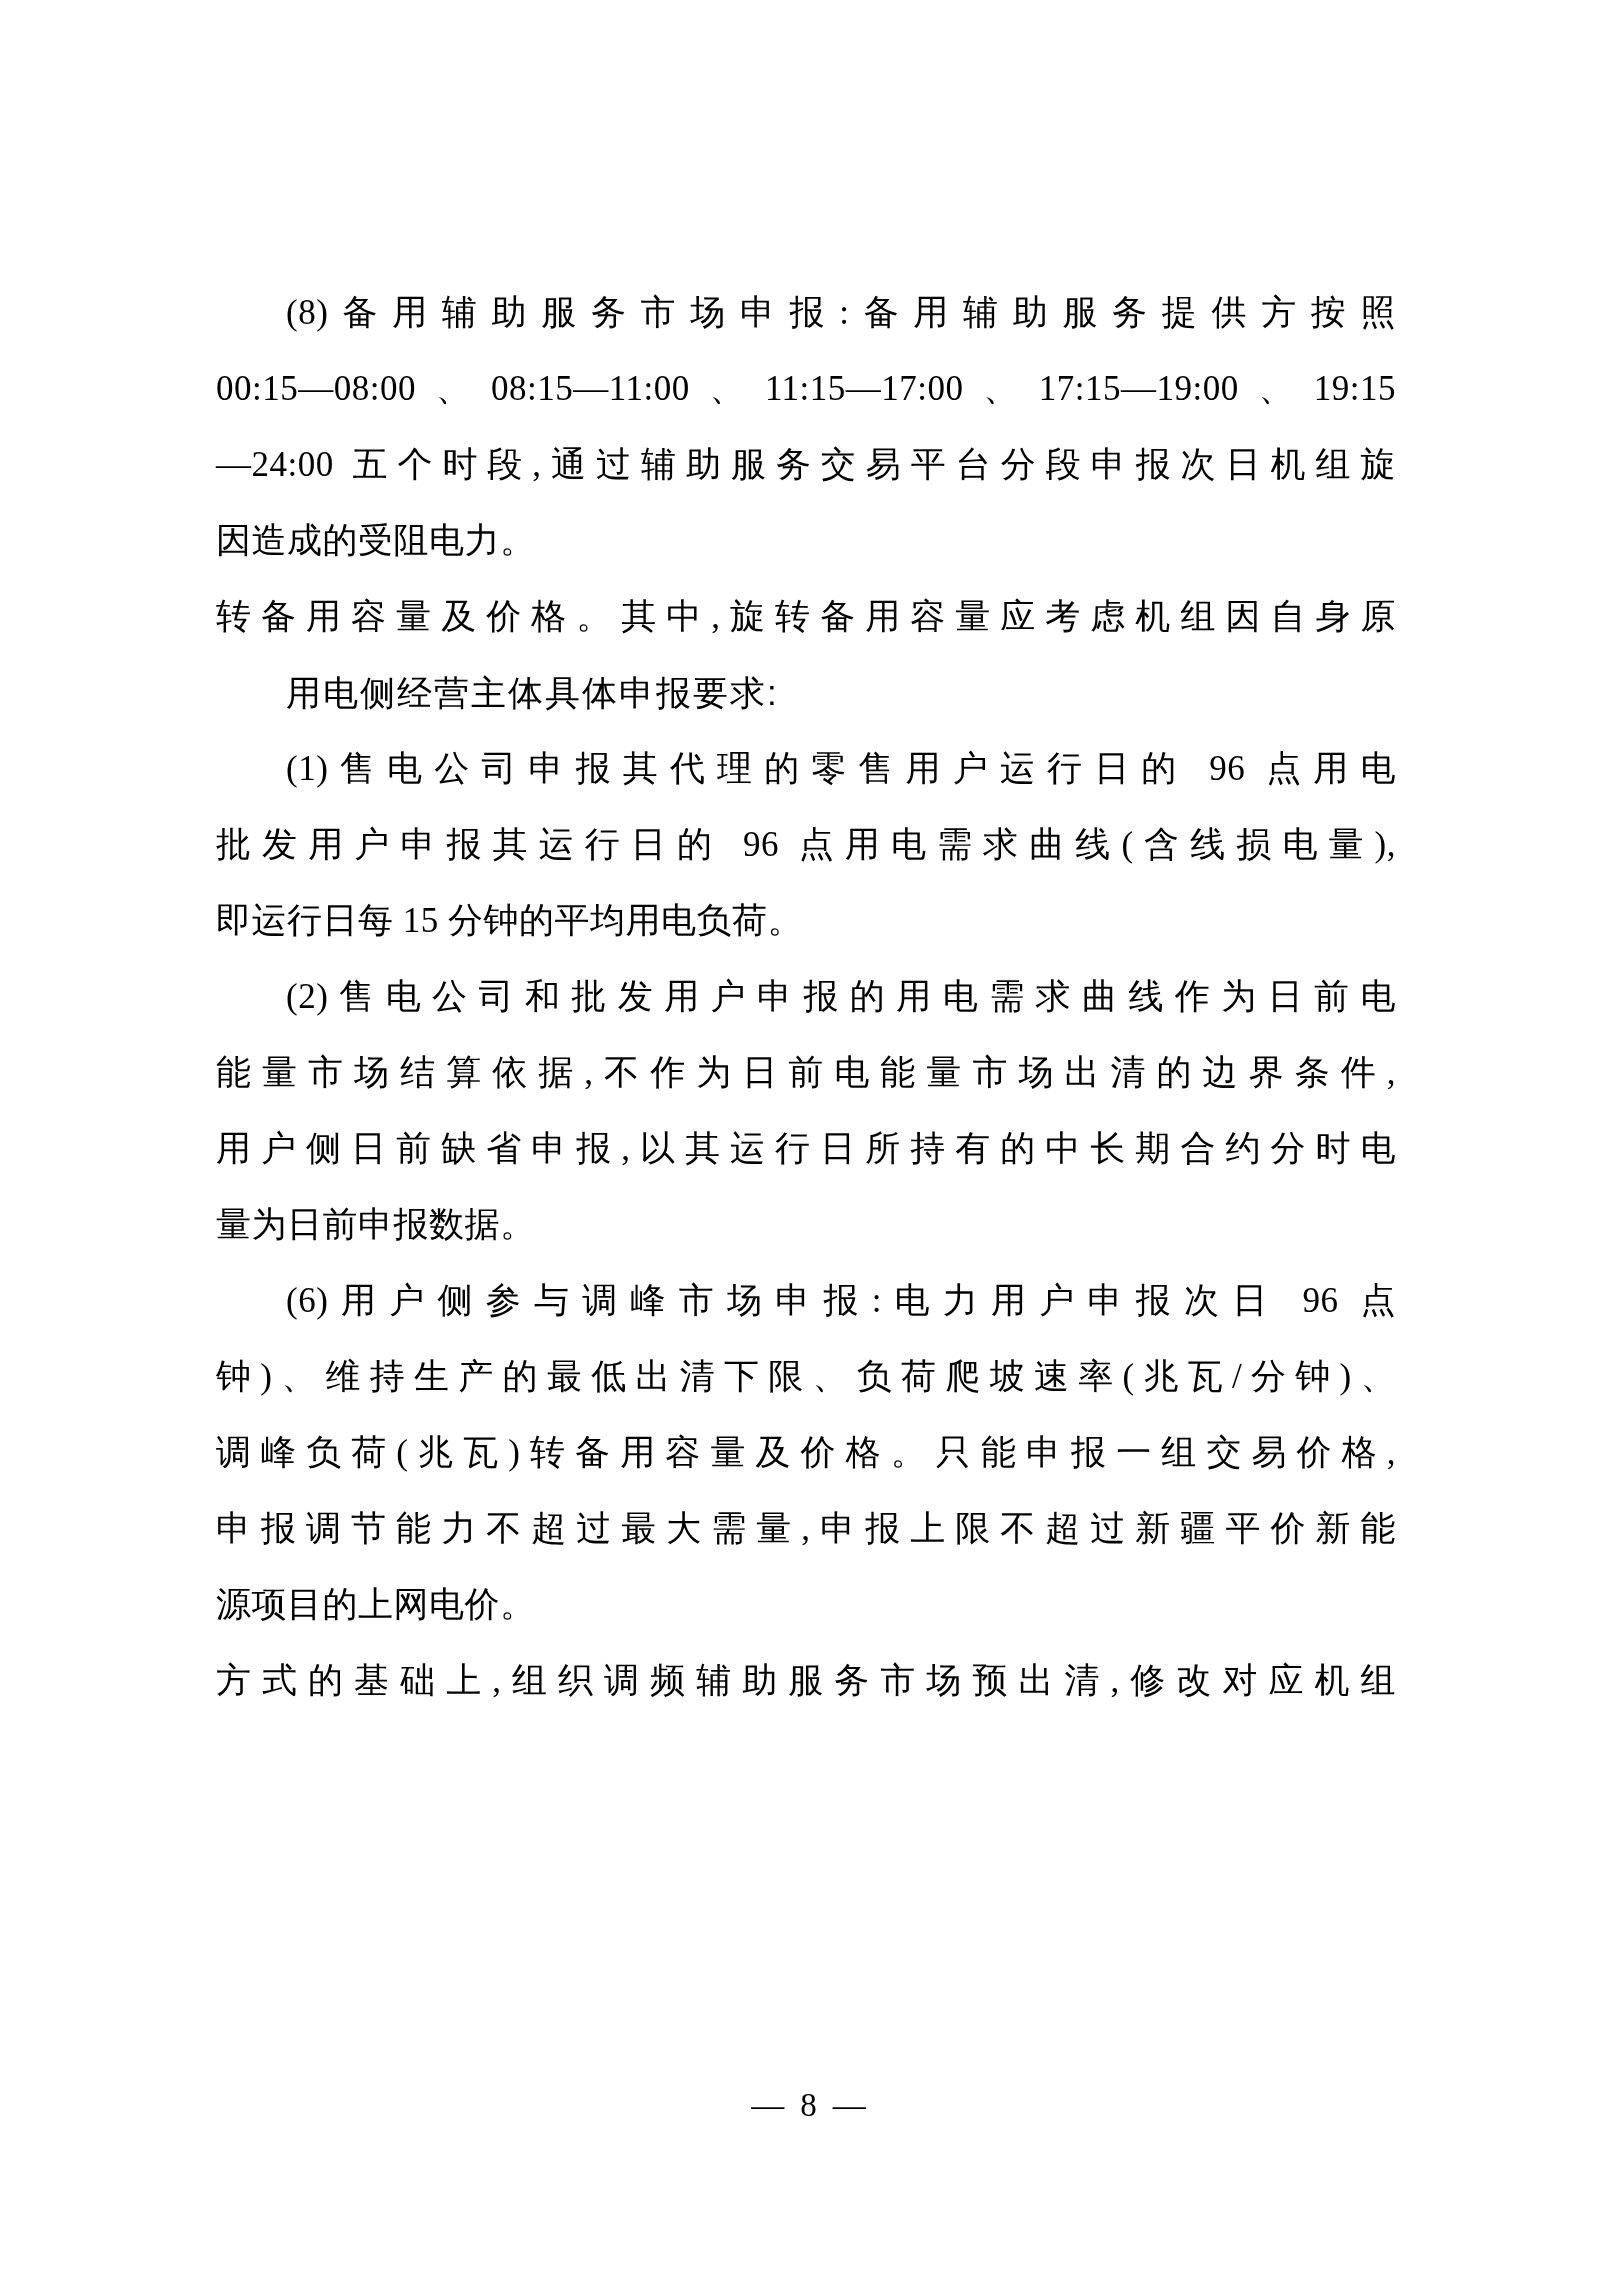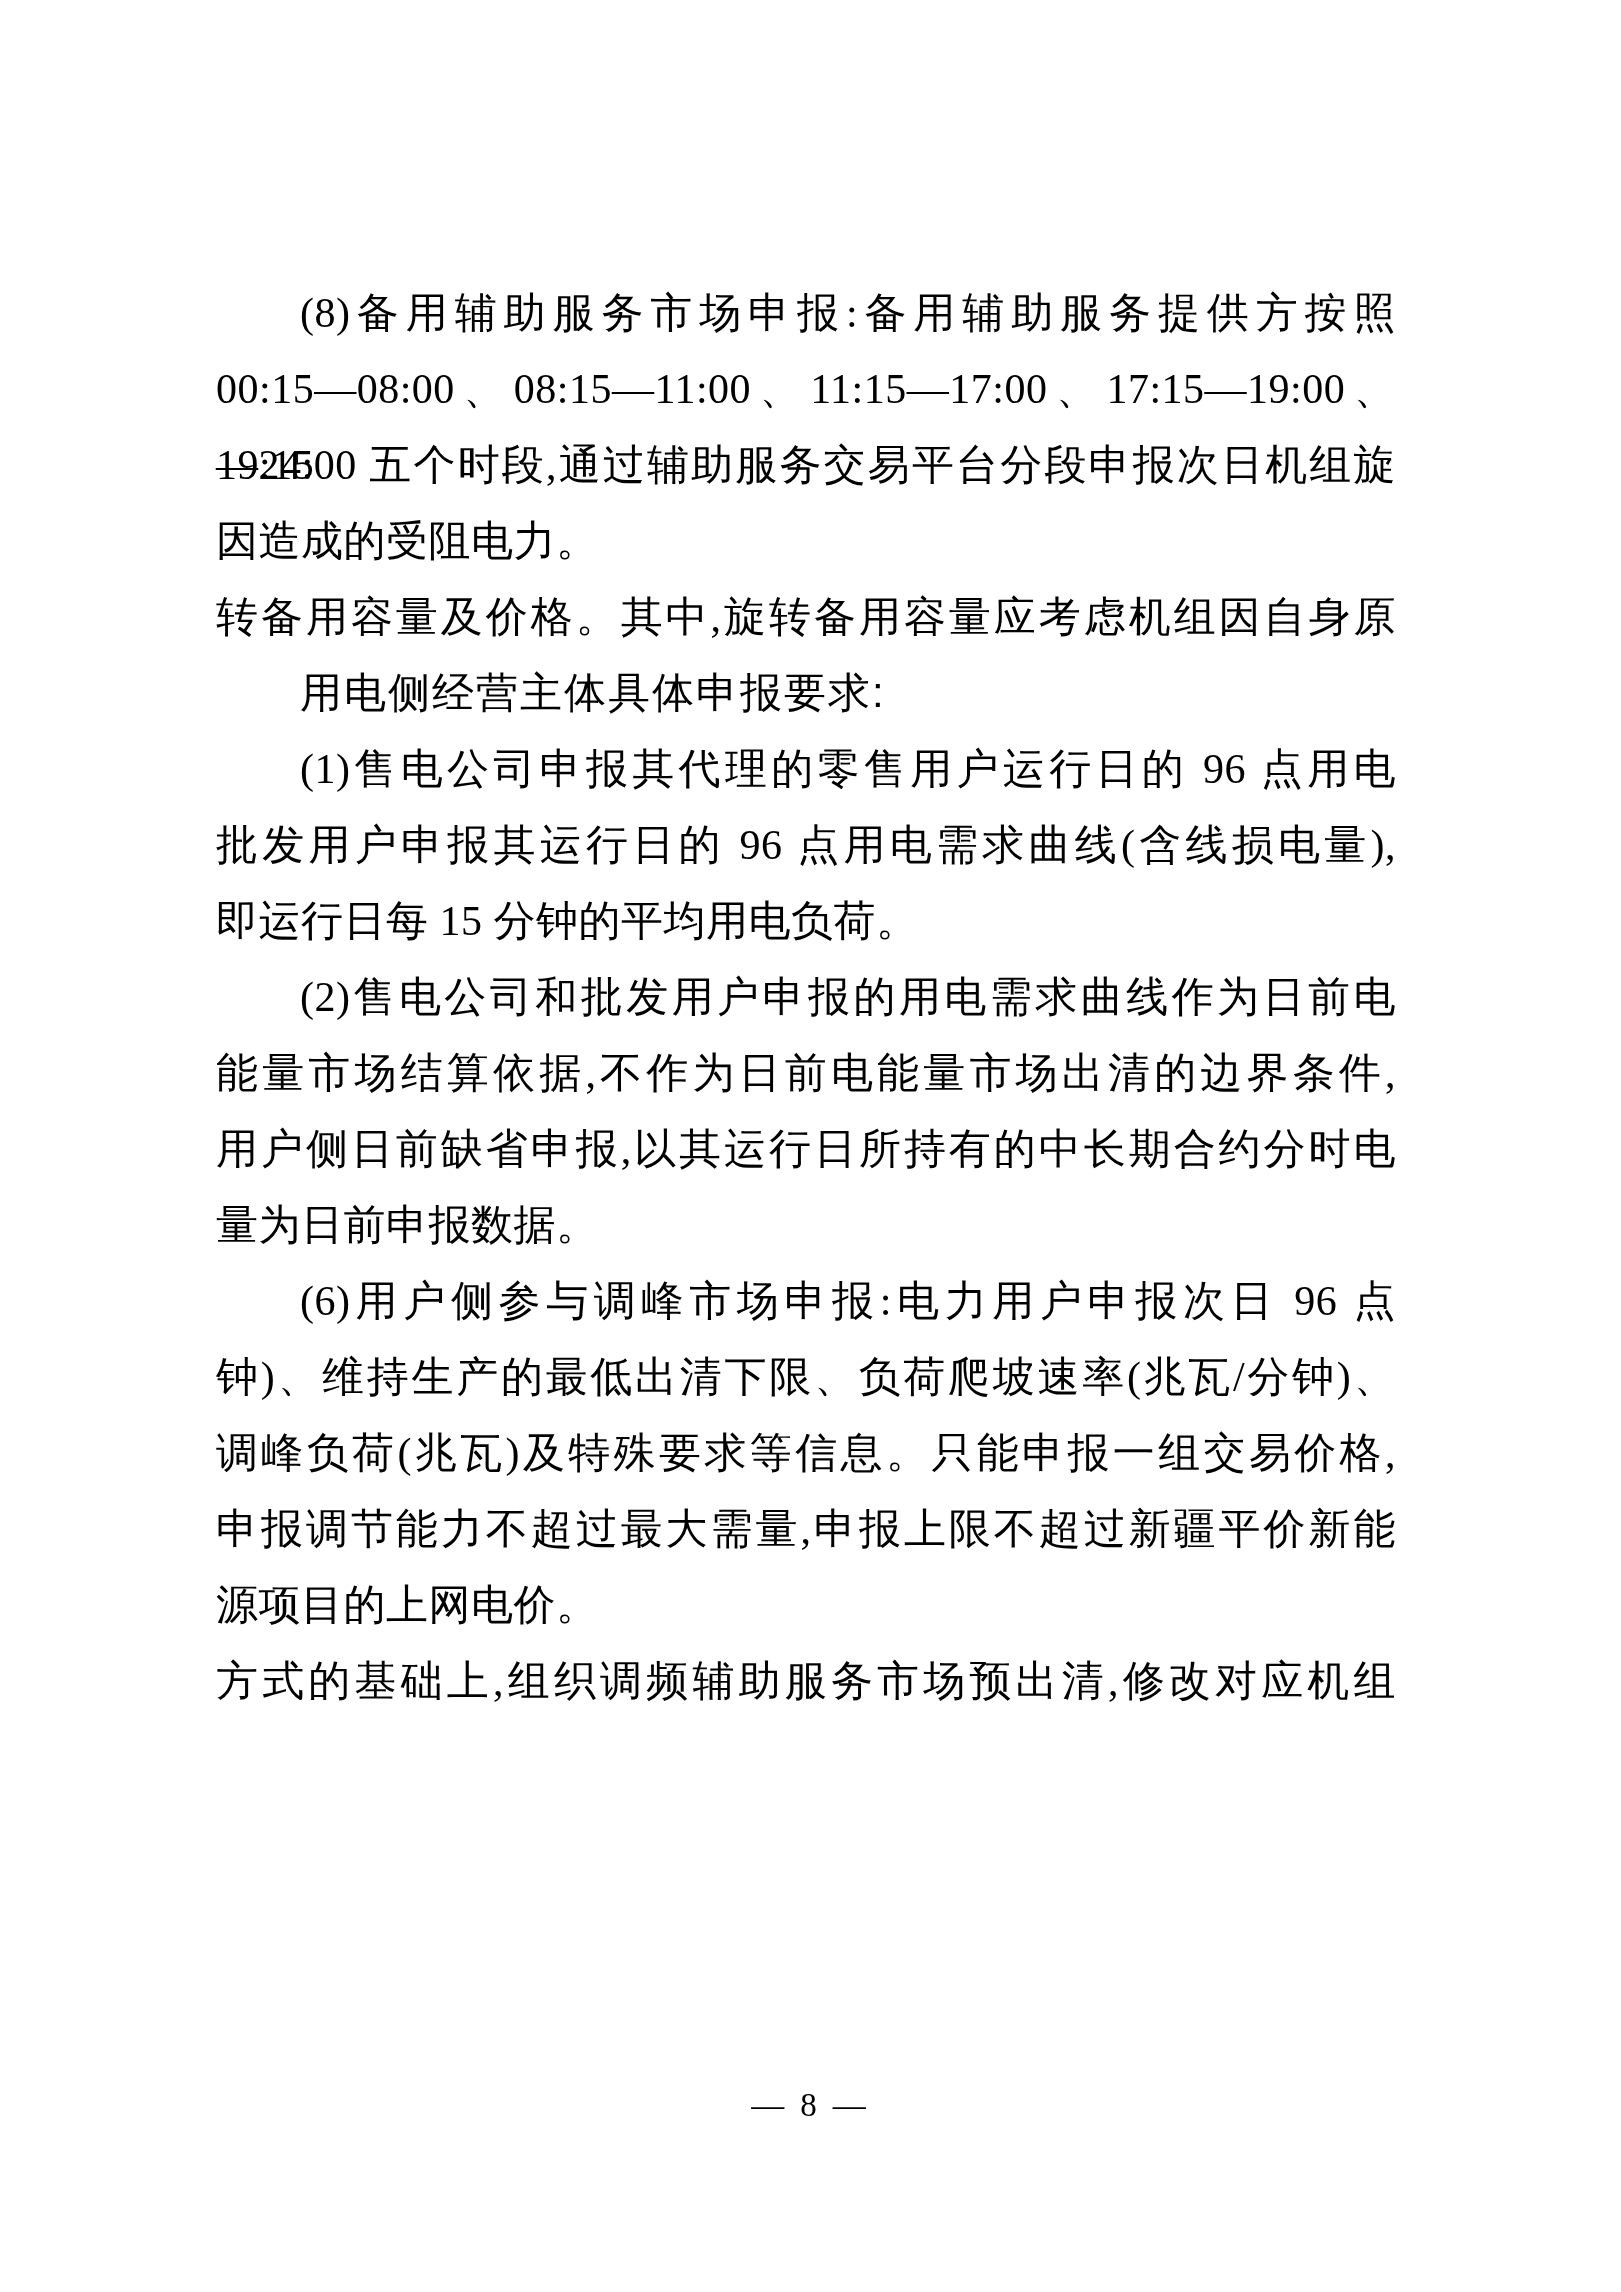--- a/index.html
+++ b/index.html
@@ -16,21 +16,21 @@
     font-family: "Liberation Serif", "DejaVu Serif", serif;
     overflow: hidden;
   }
   .content {
     position: absolute;
     left: 216px;
     top: 275px;
     width: 1180px;
   }
   .line {
-    font-size: 42px;
+    font-size: 35px;
     line-height: 76px;
     height: 76px;
     letter-spacing: 0.5px;
   }
   
   .just {
     text-align: justify;
     text-align-last: justify;
     text-justify: inter-character;
   }
@@ -66,20 +66,20 @@
     <div class="line bold indent">用电侧经营主体具体申报要求:</div>
     <div class="line just indent">(1)售电公司申报其代理的零售用户运行日的 96 点用电</div>
     <div class="line just">批发用户申报其运行日的 96 点用电需求曲线(含线损电量),</div>
     <div class="line">即运行日每 15 分钟的平均用电负荷。</div>
     <div class="line just indent">(2)售电公司和批发用户申报的用电需求曲线作为日前电</div>
     <div class="line just">能量市场结算依据,不作为日前电能量市场出清的边界条件,</div>
     <div class="line just">用户侧日前缺省申报,以其运行日所持有的中长期合约分时电</div>
     <div class="line">量为日前申报数据。</div>
     <div class="line just indent">(6)用户侧参与调峰市场申报:电力用户申报次日 96 点</div>
     <div class="line just">钟)、维持生产的最低出清下限、负荷爬坡速率(兆瓦/分钟)、</div>
-    <div class="line just">调峰负荷(兆瓦)及特殊要求等信息。只能申报一组交易价格,</div>
+    <div class="line just">调峰负荷(兆瓦)转备用容量及价格。只能申报一组交易价格,</div>
     <div class="line just">申报调节能力不超过最大需量,申报上限不超过新疆平价新能</div>
     <div class="line">源项目的上网电价。</div>
     <div class="line just">方式的基础上,组织调频辅助服务市场预出清,修改对应机组</div>
   </div>
   <div class="footer">— 8 —</div>
 </div>
 
 
 </body></html>

